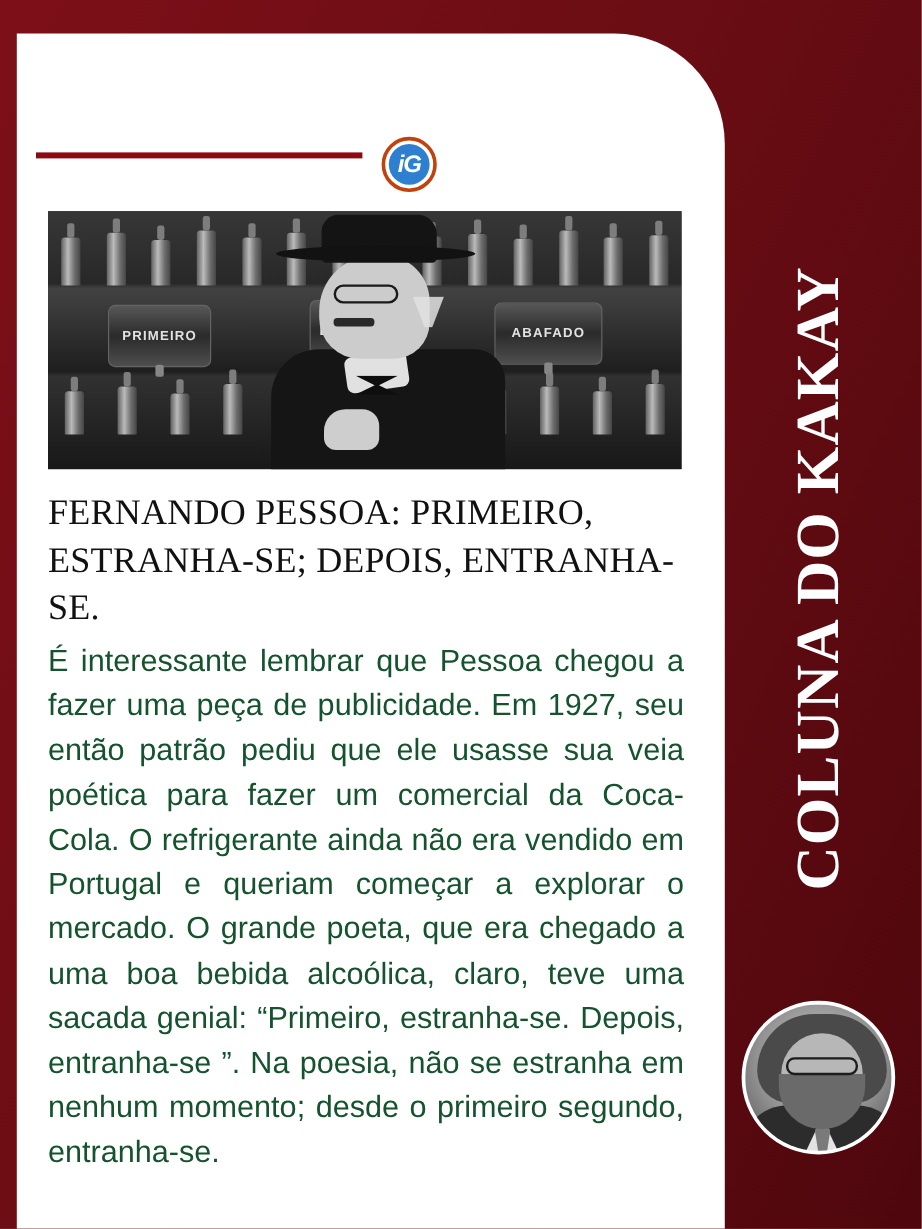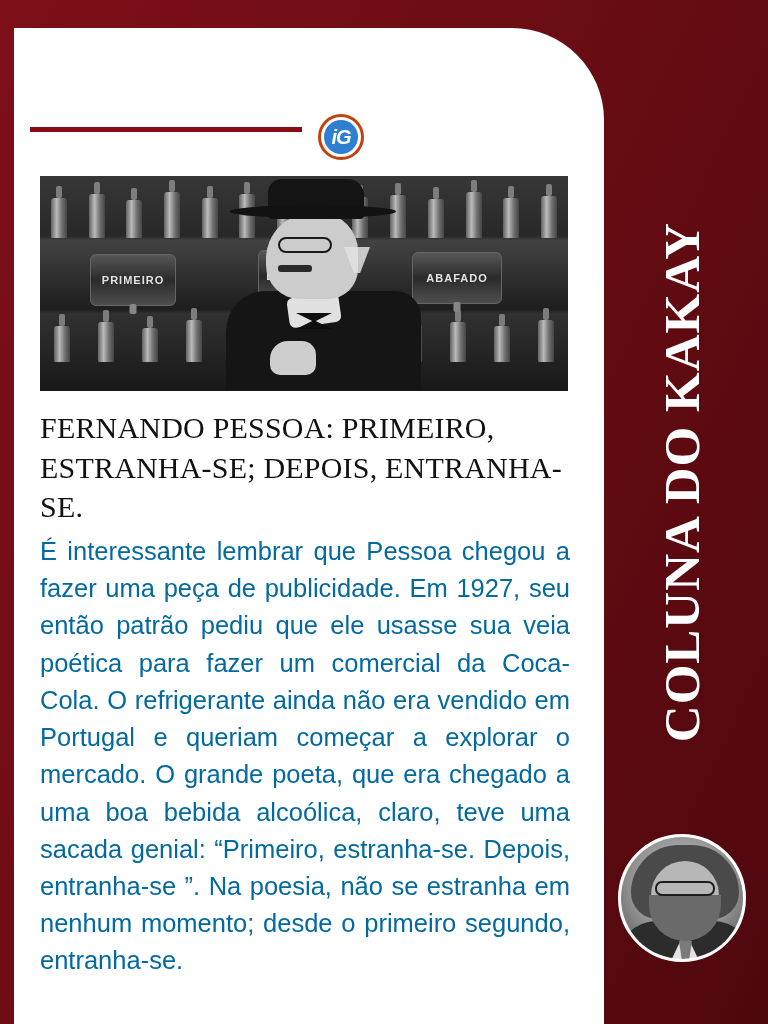--- a/index.html
+++ b/index.html
@@ -254,21 +254,21 @@
 
   
   .body-text {
     position: absolute;
     left: 26px;
     top: 505px;
     width: 530px;
     font-family: "Liberation Sans", sans-serif;
     font-size: 25.5px;
     line-height: 1.46;
-    color: #0369a1;
+    color: #14532d;
     text-align: justify;
     text-justify: inter-word;
   }
   .body-text p { margin-bottom: 0; }
 
   
   .vertical-title {
     position: absolute;
     right: 4px;
     top: 0;

